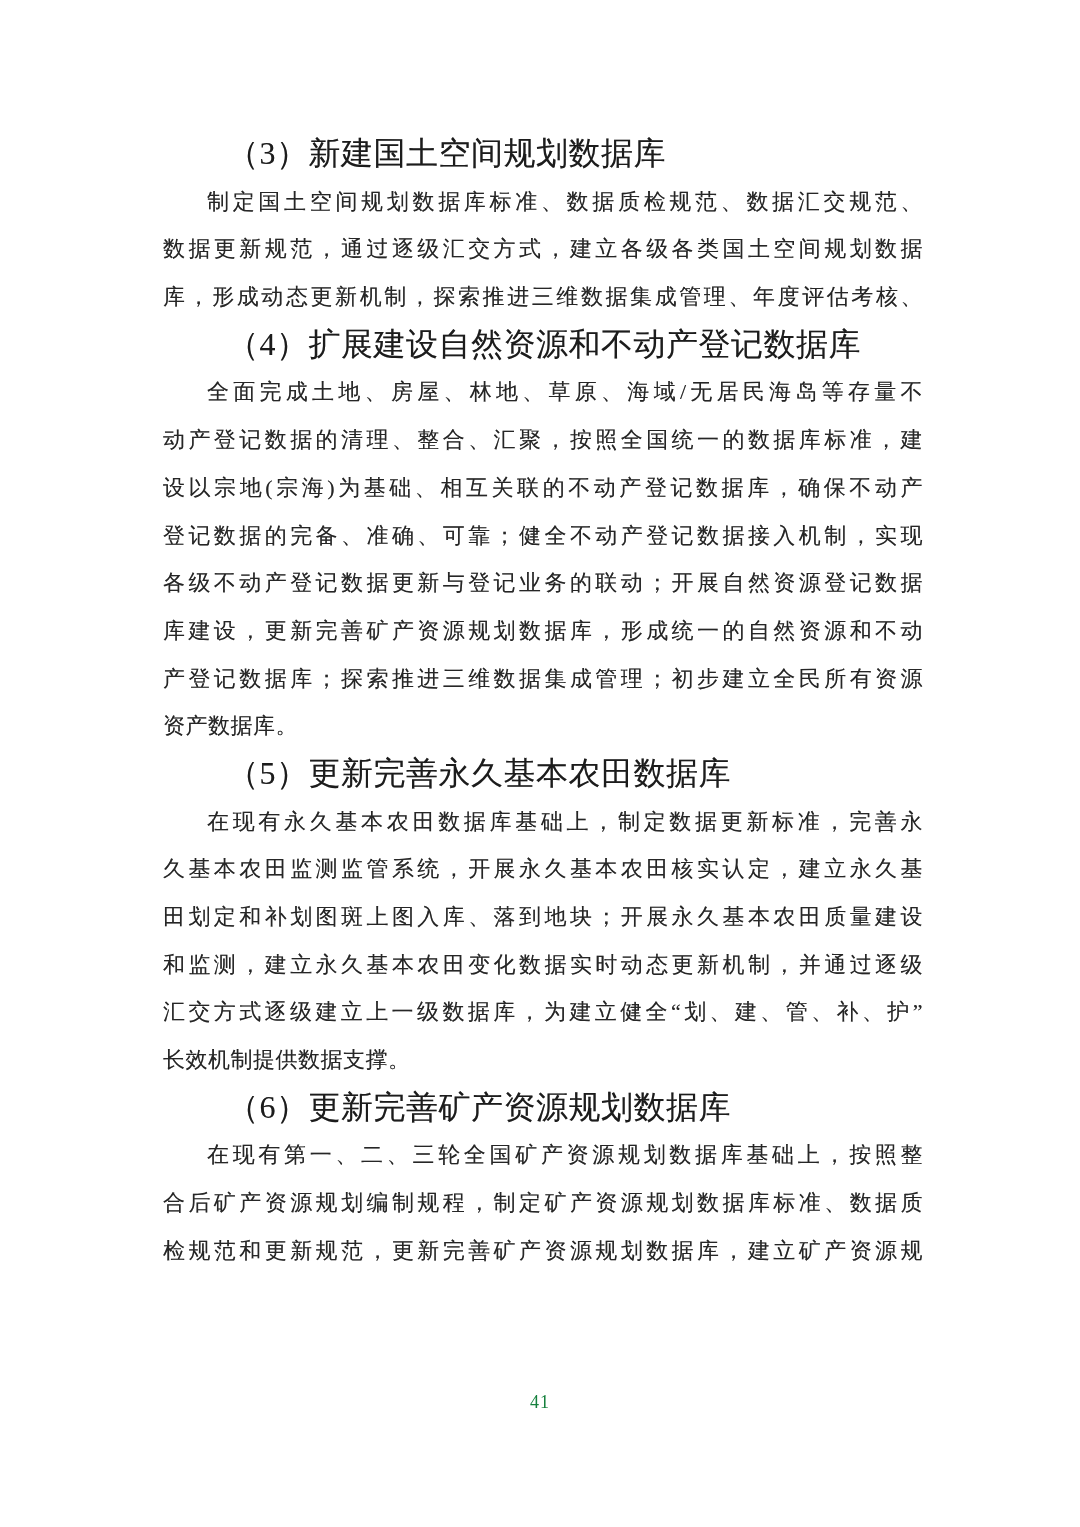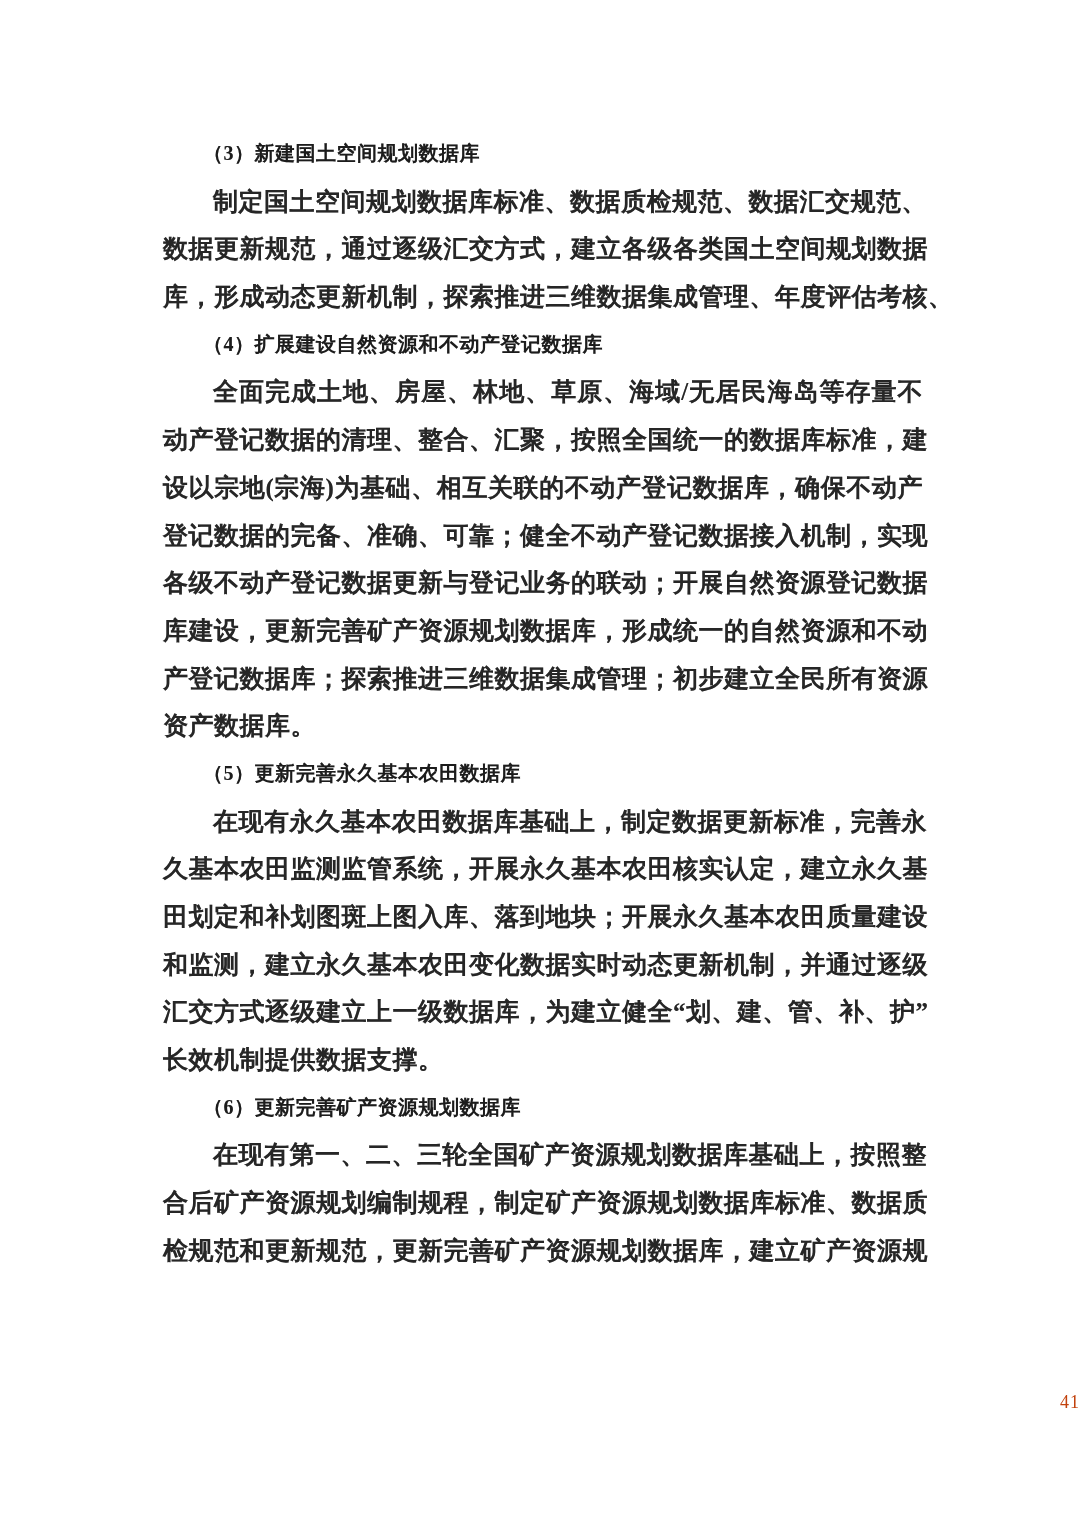--- a/index.html
+++ b/index.html
@@ -17,53 +17,52 @@
   }
   .content {
     position: absolute;
     left: 163px;
     top: 130px;
     width: 760px;
     color: #262626;
   }
   .tline {
     margin: 0;
-    font-size: 25px;
+    font-size: 22px;
     height: 47.7px;
     line-height: 47.7px;
     text-align: justify;
     text-align-last: justify;
     letter-spacing: 0.5px;
     white-space: nowrap;
     text-shadow: 0 0 0.6px rgba(45,45,45,0.45);
-    font-weight: bold;
   }
   .first {
     text-indent: 2em;
   }
   .end {
     text-align: center;
     text-align-last: left;
   }
   .heading {
-    font-weight: 700;
-    font-size: 20px;
+    font-weight: 400;
+    font-size: 32px;
     text-indent: 2em;
     text-align: center;
     text-align-last: left;
     color: #1c1c1c;
   }
   .page-number {
     position: absolute;
     left: 0;
     top: 1392px;
     width: 100%;
-    text-align: right;
+    text-align: center;
     font-size: 18px;
-    color: #c2410c;
+    color: #15803d;
     letter-spacing: 1px;
   }
 </style>
 </head>
 <body>
 
 <div class="page">
   <div class="content">
 
     <p class="tline heading">（3）新建国土空间规划数据库</p>

